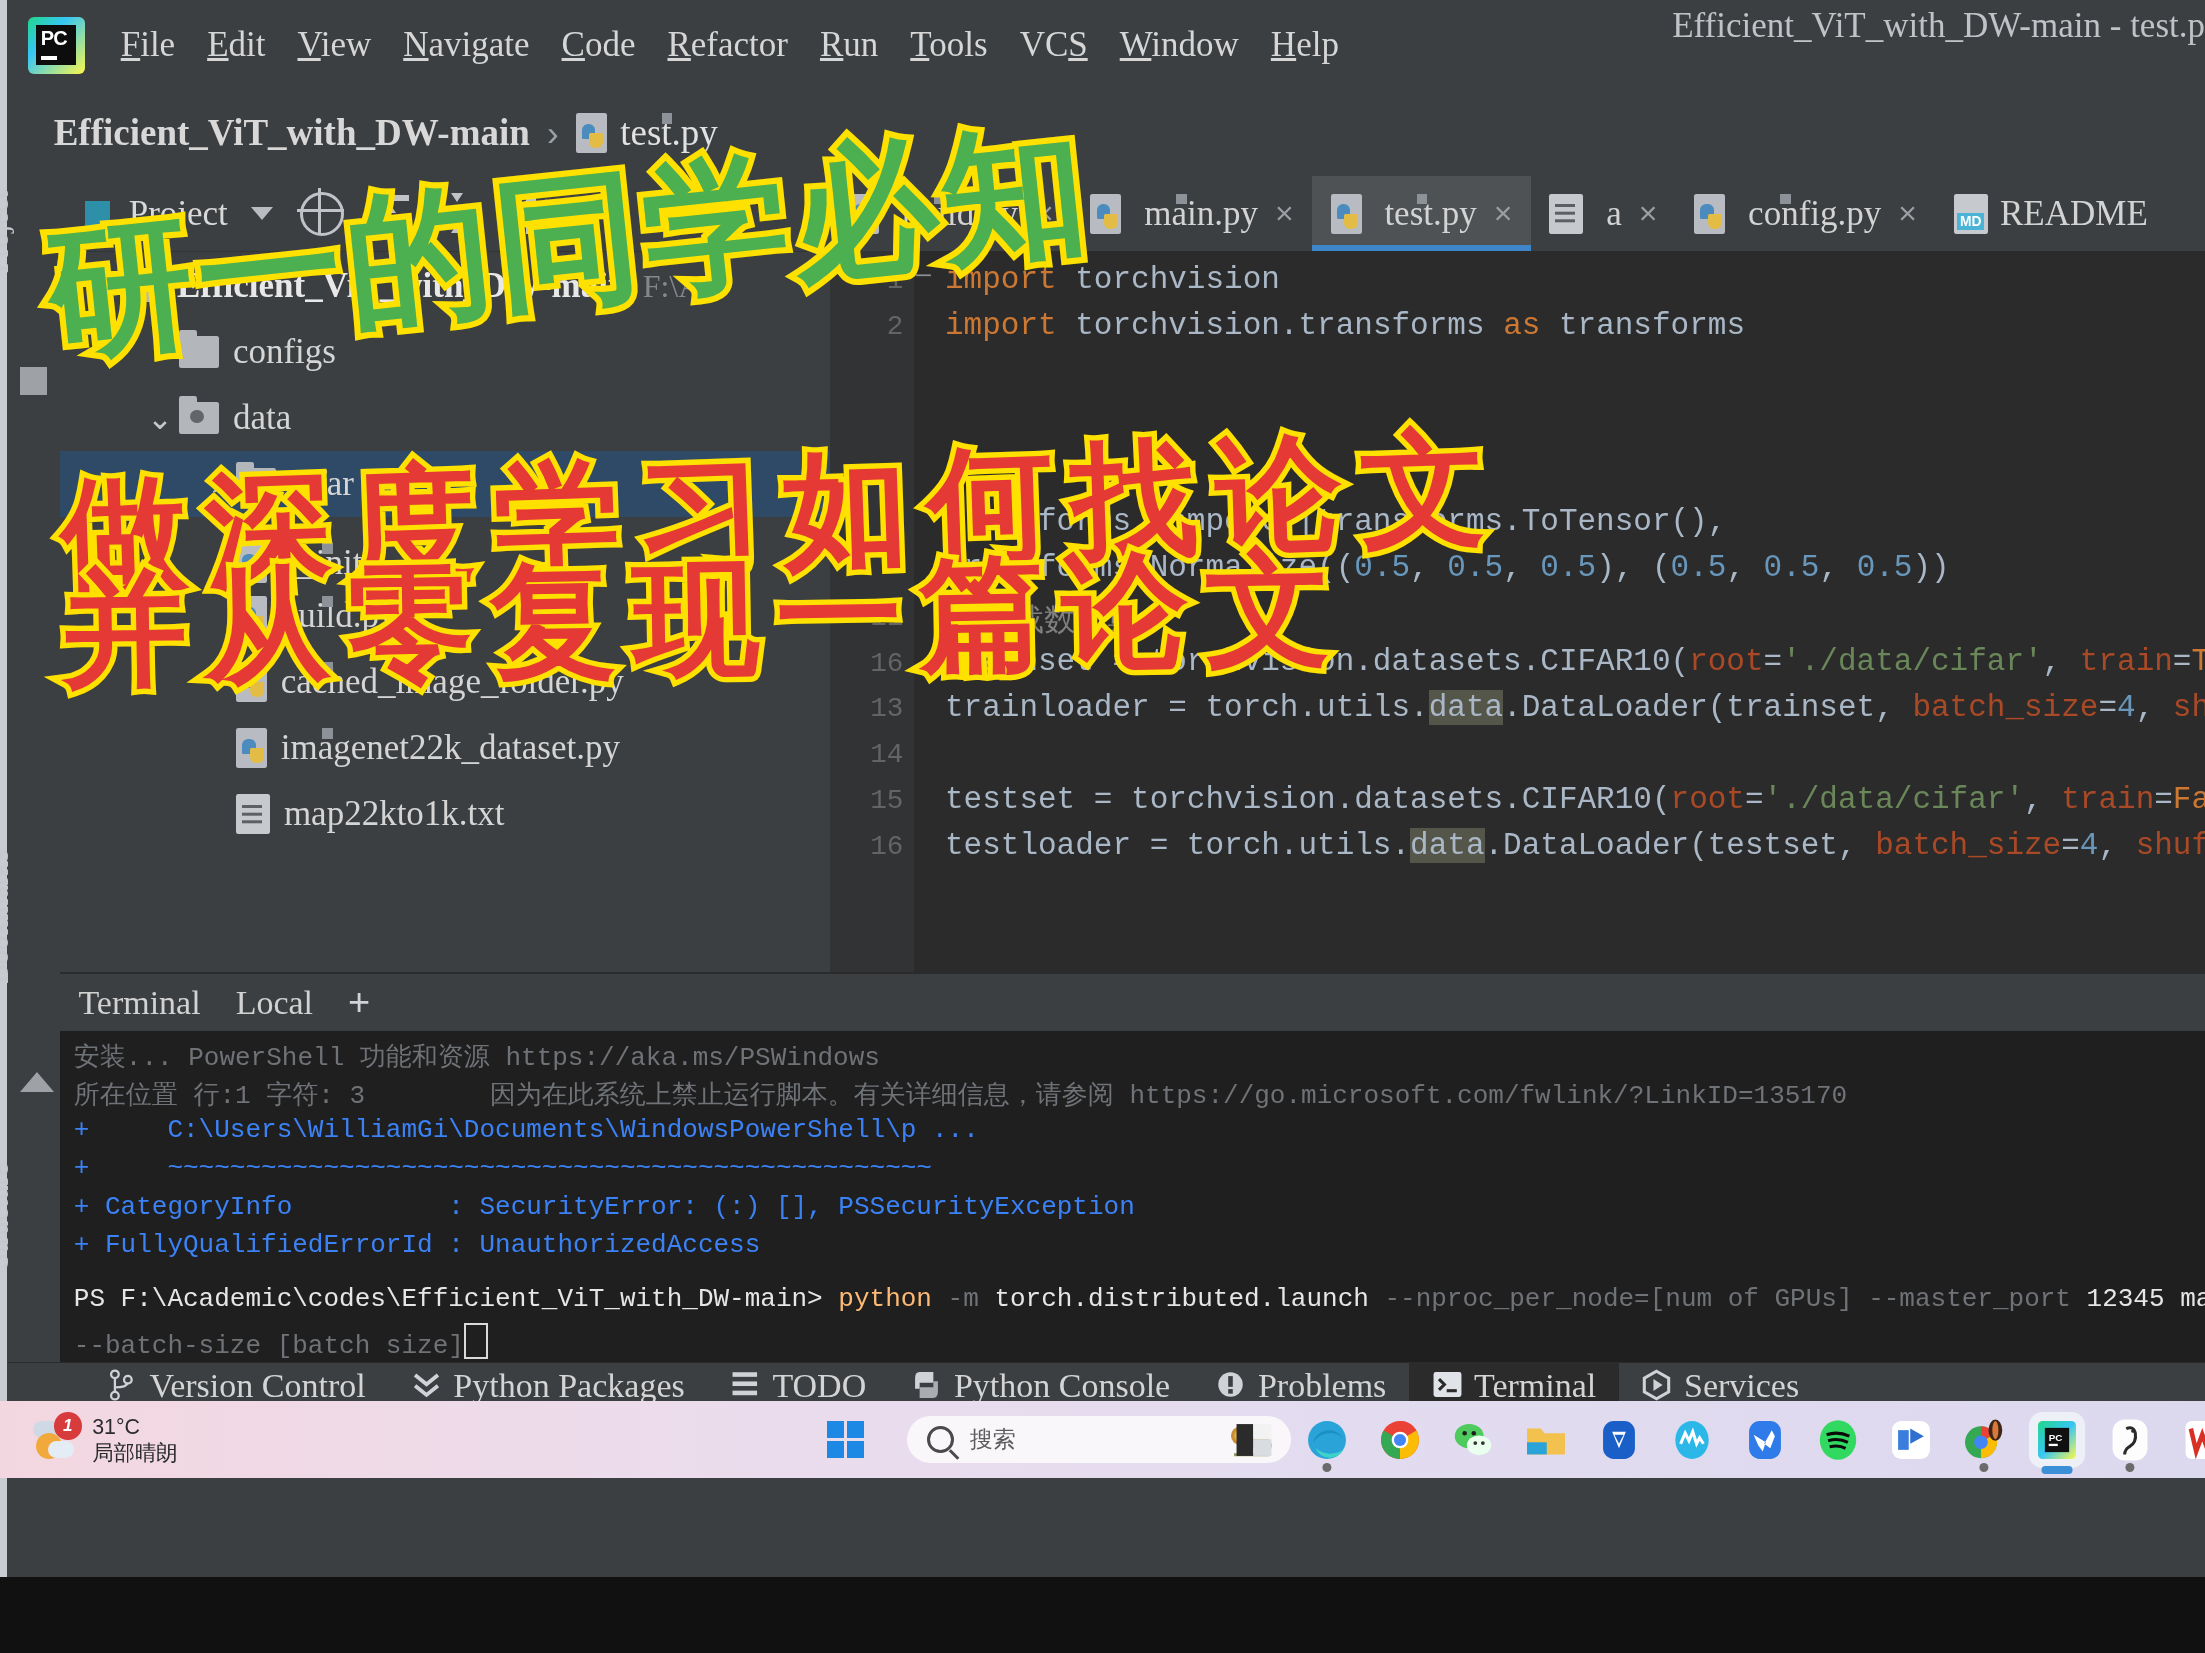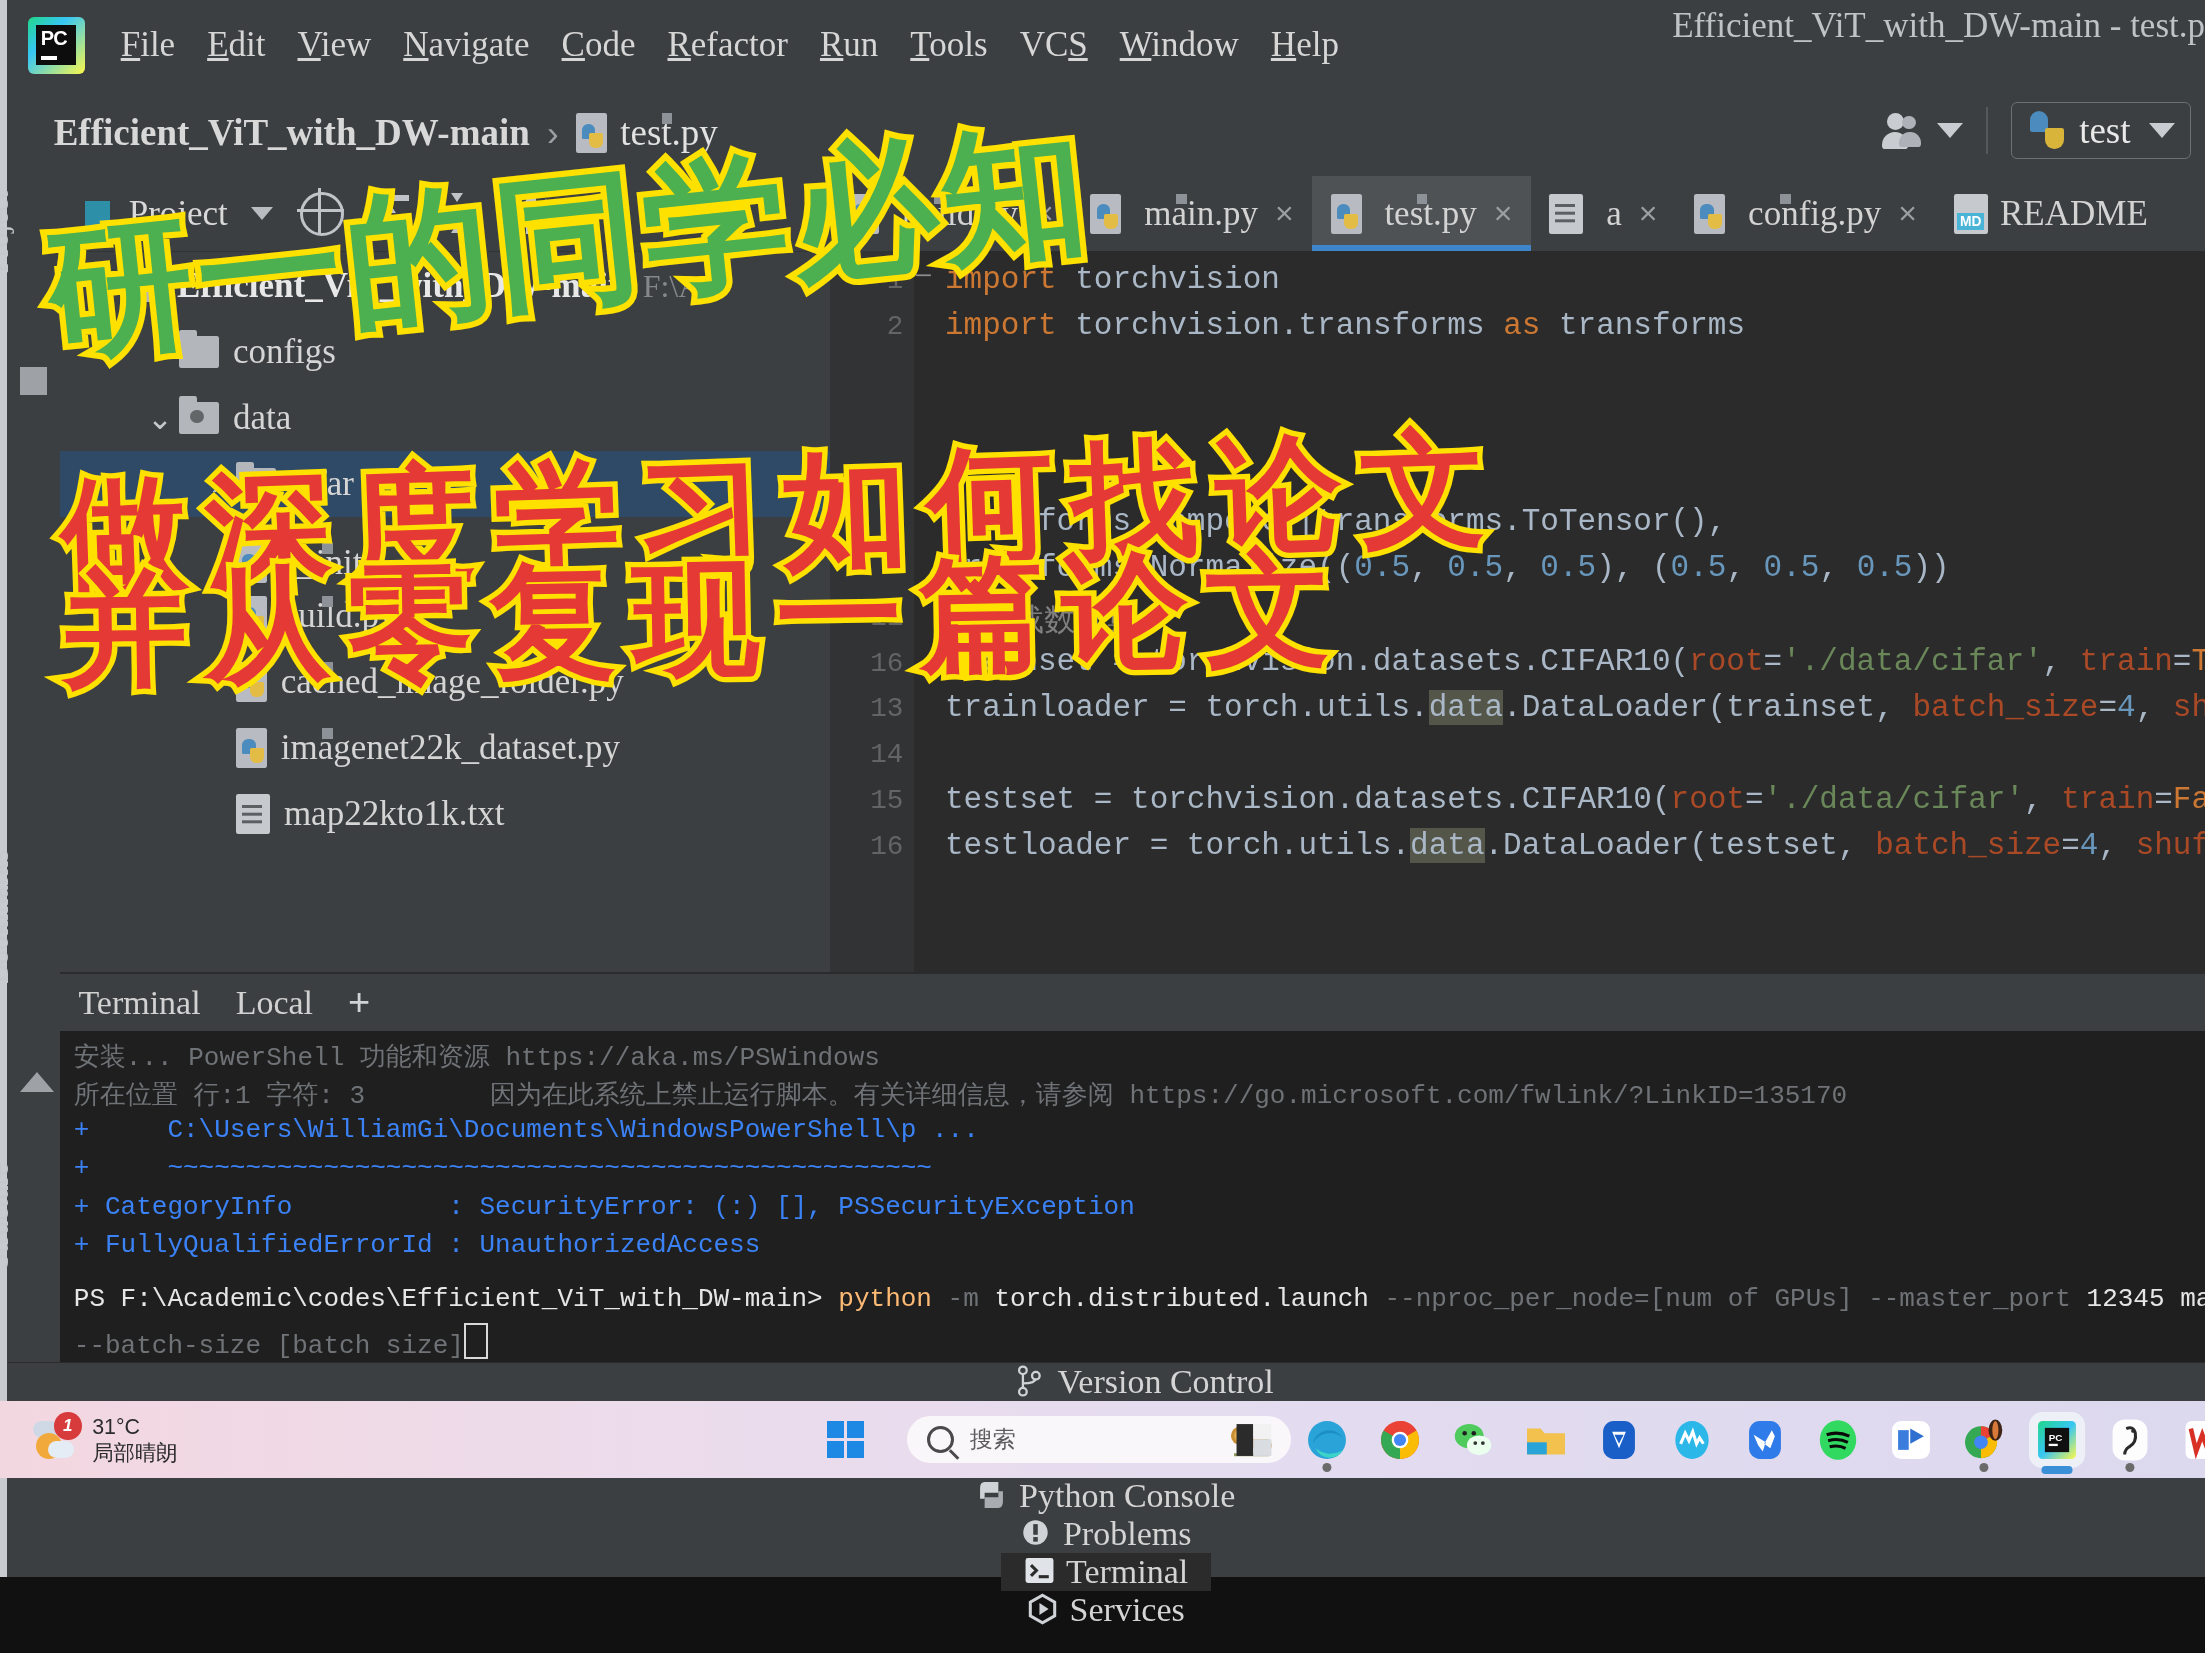--- a/index.html
+++ b/index.html
@@ -106,21 +106,21 @@
   .termhdr{position:absolute;left:0;top:0;right:0;height:57px;background:#3c3f41;display:flex;align-items:center;padding-left:18.4px;}
   .termhdr .t{color:#d2d2d2;font-size:34px;font-family:"Liberation Serif",serif;margin-right:35px;}
   .termhdr .plus{color:#cfd2d6;font-size:38px;}
   .termbody{position:absolute;left:0;top:57px;right:0;bottom:0;background:#1f1f1f;font-family:"Liberation Mono",monospace;overflow:hidden;}
   .tl{position:absolute;left:13.8px;font-size:26px;white-space:pre;color:#cfcfcf;}
   .err{color:#3b82f6;} .dim{color:#6f7276;}
   .yel{color:#fdba74;} .wht{color:#e6e6e6;}
   .cursorbox{display:inline-block;width:20px;height:32px;border:2.3px solid #d9d9d9;vertical-align:-6.1px;}
 
   
-  .toolbar-bot{position:absolute;left:7.7px;bottom:69px;right:0;height:46px;background:#3c3f41;border-top:1.5px solid #2b2b2b;display:flex;align-items:center;flex-direction:column;}
+  .toolbar-bot{position:absolute;left:7.7px;bottom:69px;right:0;height:46px;background:#3c3f41;border-top:1.5px solid #2b2b2b;display:flex;align-items:flex-end;}
   .twb{display:flex;align-items:center;padding:0 23px;height:100%;white-space:nowrap;}
   .twb.on{background:#2b2b2b;}
   .twb .lb{color:#d4d4d4;font-size:34px;font-family:"Liberation Serif",serif;margin-left:10.7px;}
   .twicon{width:31px;height:34px;position:relative;}
 
   
   .statusbar{position:absolute;left:7.7px;bottom:0px;right:0;height:69px;background:#3c3f41;display:flex;align-items:center;border-top:1.5px solid #2b2b2b;}
   .stbtn{width:37px;height:37px;border:3.1px solid #b6babf;margin-left:21.4px;border-radius:3.1px;position:relative;}
   .stbtn:after{content:"";position:absolute;left:3.1px;top:3.1px;width:15.3px;height:24.5px;background:#b6babf;}
   .status-right{position:absolute;right:10.7px;display:flex;align-items:center;}
@@ -194,38 +194,20 @@
       <span class="txt">Efficient_ViT_with_DW-main</span>
       <span class="sep">›</span>
       <span class="pyicon">
           <span class="pg"></span>
           <span class="fold"></span>
           <span class="sn1"></span>
           <span class="sn2"></span>
         </span>
       <span class="txt2">test.py</span>
     </div>
-    <div class="navright">
-      <span class="people">
-          <i class="h1"></i>
-          <i class="b1"></i>
-          <i class="h2"></i>
-          <i class="b2"></i>
-        </span>
-      <span class="caret"></span>
-      <span class="divline"></span>
-      <span class="runcfg">
-        <span class="pylogo">
-            <i class="a"></i>
-            <i class="b"></i>
-          </span>
-        <span class="lbl">test</span>
-        <span class="caret"></span>
-      </span>
-    </div>
   </div>
 
   <div class="leftstrip">
     <span class="vlabel" style="top:15.3px;">Project</span>
     <span class="vsq" style="top:191px;"></span>
     <span class="vlabel" style="top:674px;">Bookmarks</span>
     <span class="vsq" style="top:896px;background:none;border-left:17px solid transparent;border-right:17px solid transparent;border-bottom:20px solid #9ea2a7;width:0;height:0;"></span>
     <span class="vlabel" style="top:987px;">Structure</span>
     <span class="vsq" style="top:1209px;background:none;">
       <span style="position:absolute;left:0;top:0;width:11.5px;height:11.5px;background:#9ea2a7;box-shadow:16px 0 0 #9ea2a7,0 16px 0 #9ea2a7,16px 16px 0 #9ea2a7;display:block;"></span>

